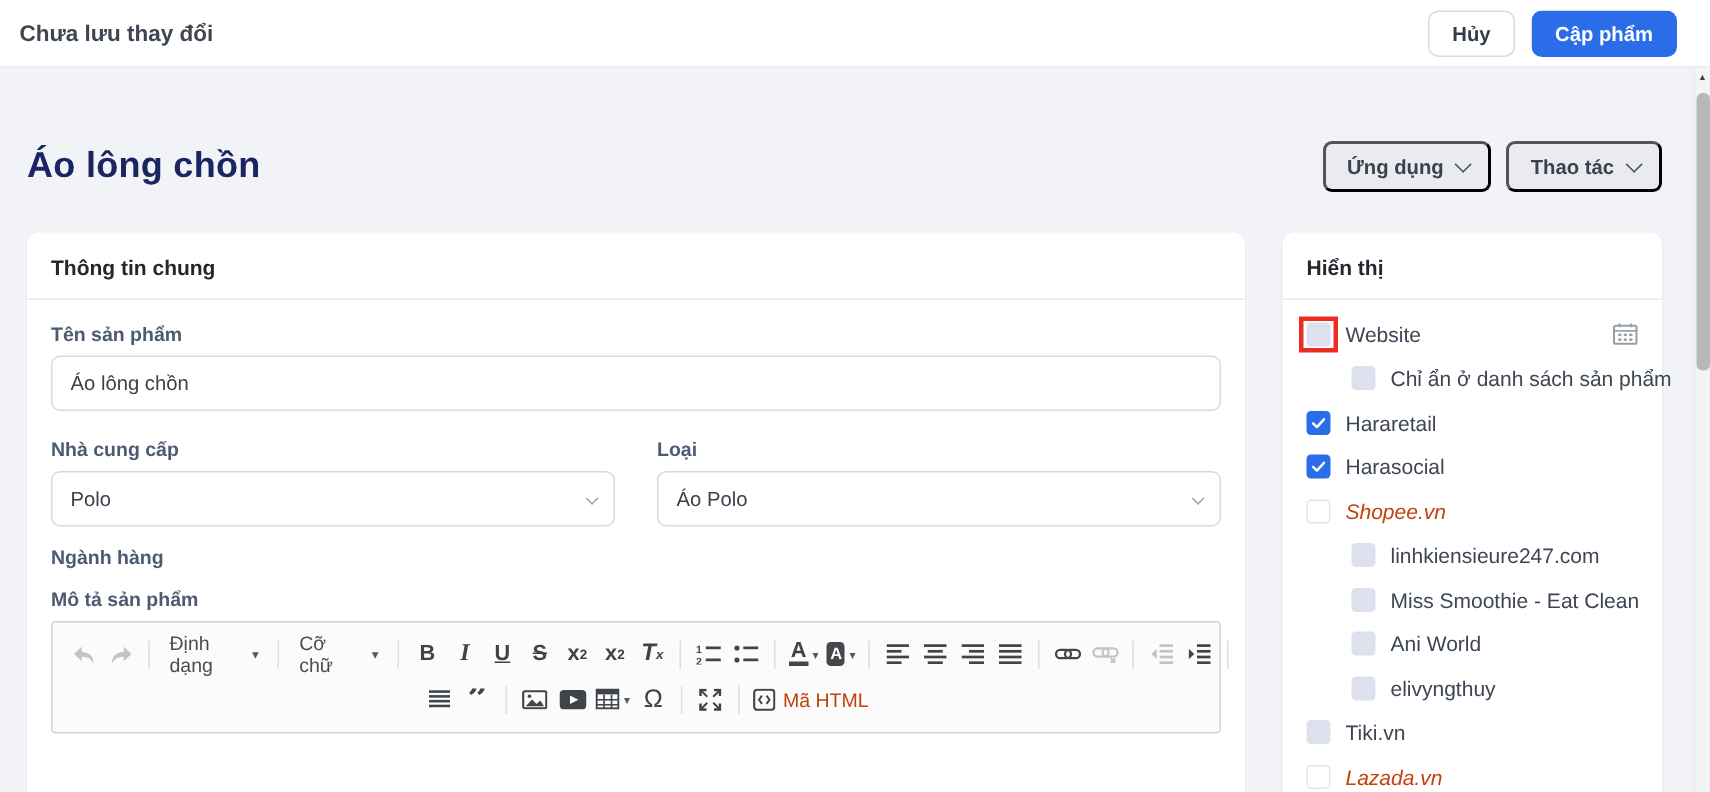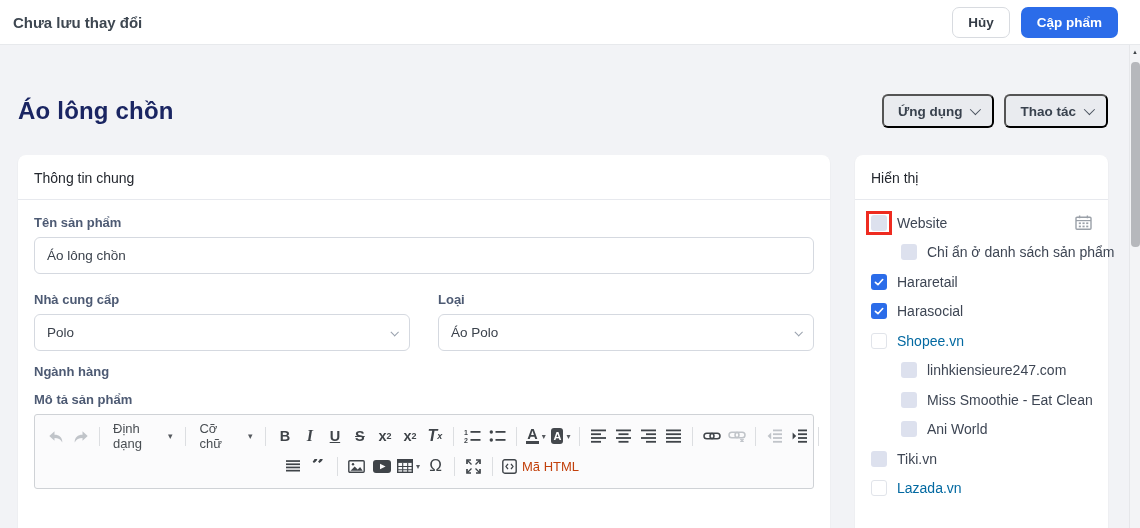--- a/index.html
+++ b/index.html
@@ -24,21 +24,21 @@
   .page-head{margin-top:49px;margin-bottom:27px;height:34px;display:flex;align-items:center;justify-content:space-between;}
   .page-title{font-size:24px;font-weight:700;color:var(--title-navy);letter-spacing:.2px;}
   .page-head-actions{display:flex;gap:10px;}
   .btn-gray{height:34px;background:#e9ebef;border-radius:6px;color:#39424e;font-size:13.5px;font-weight:600;
     display:inline-flex;align-items:center;gap:8px;padding:0 14px;cursor:pointer;}
   .chev{width:8px;height:8px;border-right:1.8px solid #4a535f;border-bottom:1.8px solid #4a535f;
     transform:rotate(45deg) translateY(-2px);display:inline-block;}
   
   .cols{display:flex;align-items:flex-start;gap:25px;}
   .card{background:var(--card);border-radius:8px;box-shadow:0 1px 2px rgba(25,30,40,.07);}
-  .card-head{padding:15px 16px 13px;font-size:14px;font-weight:400;color:#23272e;border-bottom:1px solid var(--border);}
+  .card-head{padding:15px 16px 13px;font-size:14px;font-weight:700;color:#23272e;border-bottom:1px solid var(--border);}
   .card-general{width:812px;min-height:420px;}
   .card-body{padding:15px 16px 20px;}
   .field-label{font-size:13px;font-weight:700;color:var(--label);margin-bottom:7px;}
   .t-input{width:100%;height:37px;border:1px solid var(--input-border);border-radius:6px;padding:0 12px;
     font-size:13.5px;color:var(--text);background:#fff;outline:none;}
   .sel{width:100%;height:37px;border:1px solid var(--input-border);border-radius:6px;padding:0 12px;
     font-size:13.5px;color:var(--text);background:#fff;display:flex;align-items:center;justify-content:space-between;cursor:pointer;}
   .sel .ph{color:var(--muted);}
   .chev-s{width:6px;height:6px;border-right:1.4px solid #9aa2ae;border-bottom:1.4px solid #9aa2ae;transform:rotate(45deg) translateY(-1px);}
   .chev-m{width:8px;height:8px;border-right:1.6px solid #8a93a2;border-bottom:1.6px solid #8a93a2;transform:rotate(45deg) translateY(-2px);}
@@ -73,21 +73,21 @@
   .vrow{display:flex;align-items:center;height:29.5px;padding:0 16px;}
   .vrow.indent{padding-left:46px;}
   .cb-wrap{position:relative;width:16px;height:16px;flex:0 0 16px;}
   .cb{width:16px;height:16px;border-radius:3px;background:var(--cb-off);display:flex;align-items:center;
     justify-content:center;cursor:pointer;}
   .cb.checked{background:var(--blue);}
   .cb.disabled{background:#fff;border:1px solid #e1e4ea;}
   .annotation-box{position:absolute;left:-5px;top:-4px;width:26px;height:24px;border:3px solid var(--red);
     pointer-events:none;z-index:3;}
   .vlabel{font-size:14px;color:#3e4654;margin-left:10px;white-space:nowrap;}
-  .vlabel.disabled{color:#0369a1;}
+  .vlabel.disabled{color:#c2410c;font-style:italic;}
   .vcal{margin-left:auto;color:#9aa0a8;display:flex;cursor:pointer;}
   
   .sb{position:fixed;right:0;top:45px;bottom:0;width:11px;background:#f3f4f6;border-left:1px solid #e6e7ea;z-index:9;}
   .sb-arrow{height:13px;display:flex;align-items:center;justify-content:center;font-size:6px;color:#3e4347;cursor:pointer;}
   .sb-thumb{position:absolute;top:17px;left:1px;width:9px;height:185px;background:#b6b8bc;border-radius:4px;cursor:pointer;}
 </style>
 </head>
 <body>
 
 <header class="topbar">
@@ -426,20 +426,26 @@
               <span class="cb"></span>
             </span>
             <span class="vlabel">Miss Smoothie - Eat Clean</span>
           </div>
           <div class="vrow indent">
             <span class="cb-wrap">
               <span class="cb"></span>
             </span>
             <span class="vlabel">Ani World</span>
           </div>
+          <div class="vrow indent">
+            <span class="cb-wrap">
+              <span class="cb"></span>
+            </span>
+            <span class="vlabel">elivyngthuy</span>
+          </div>
           <div class="vrow">
             <span class="cb-wrap">
               <span class="cb"></span>
             </span>
             <span class="vlabel">Tiki.vn</span>
           </div>
           <div class="vrow">
             <span class="cb-wrap">
               <span class="cb disabled"></span>
             </span>

